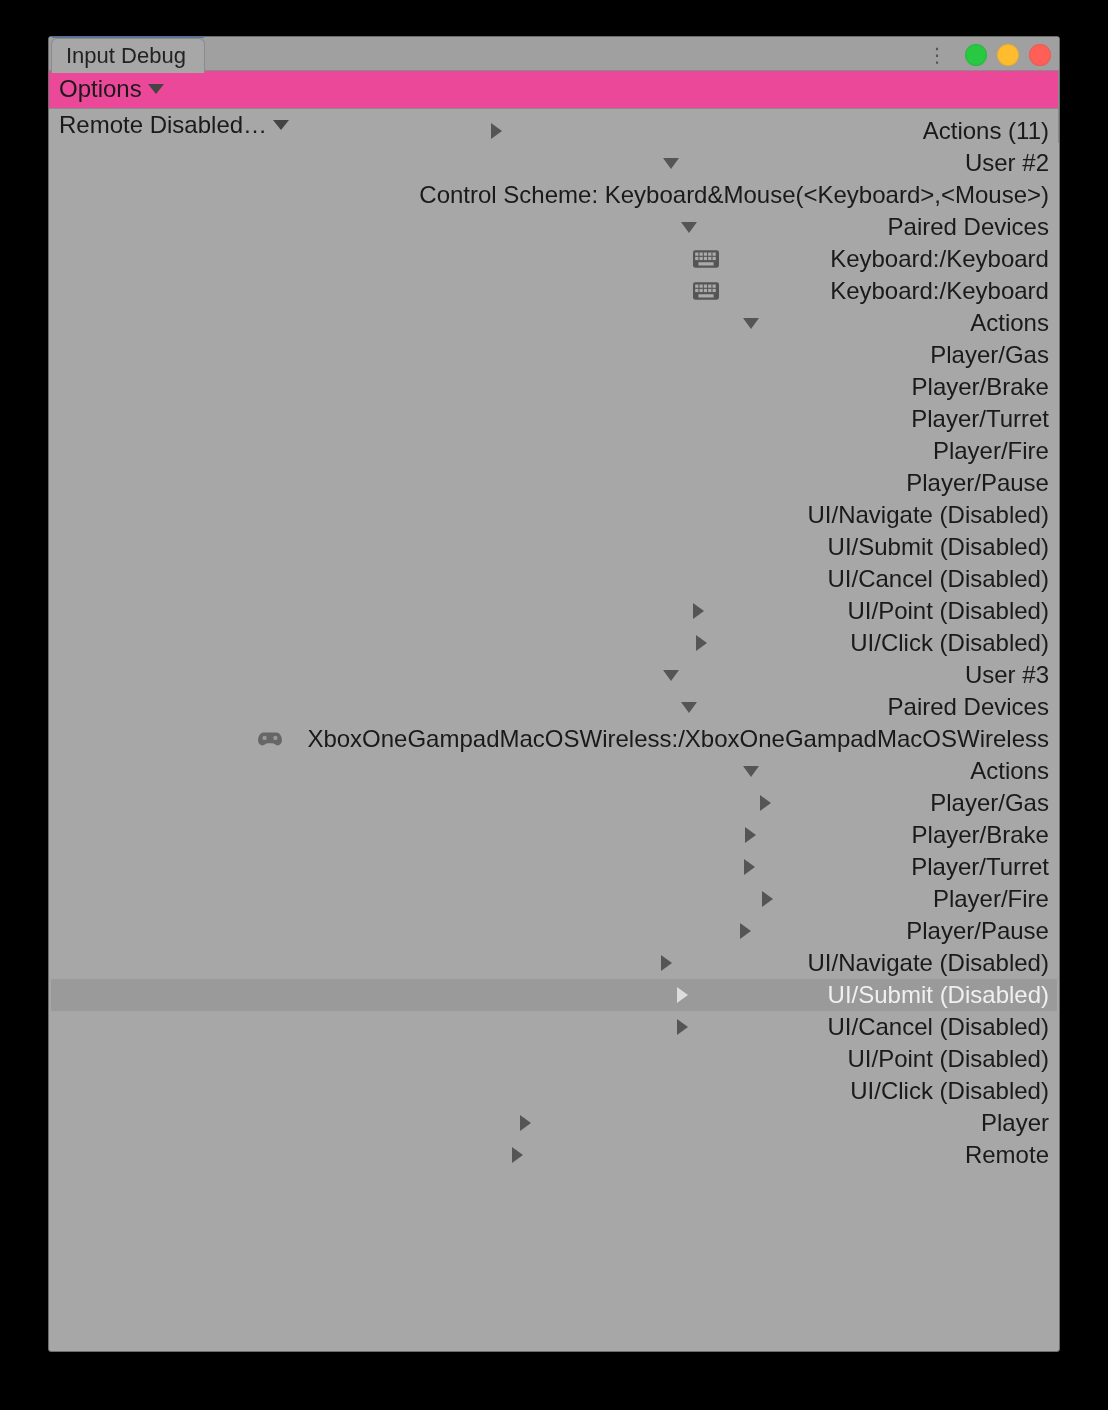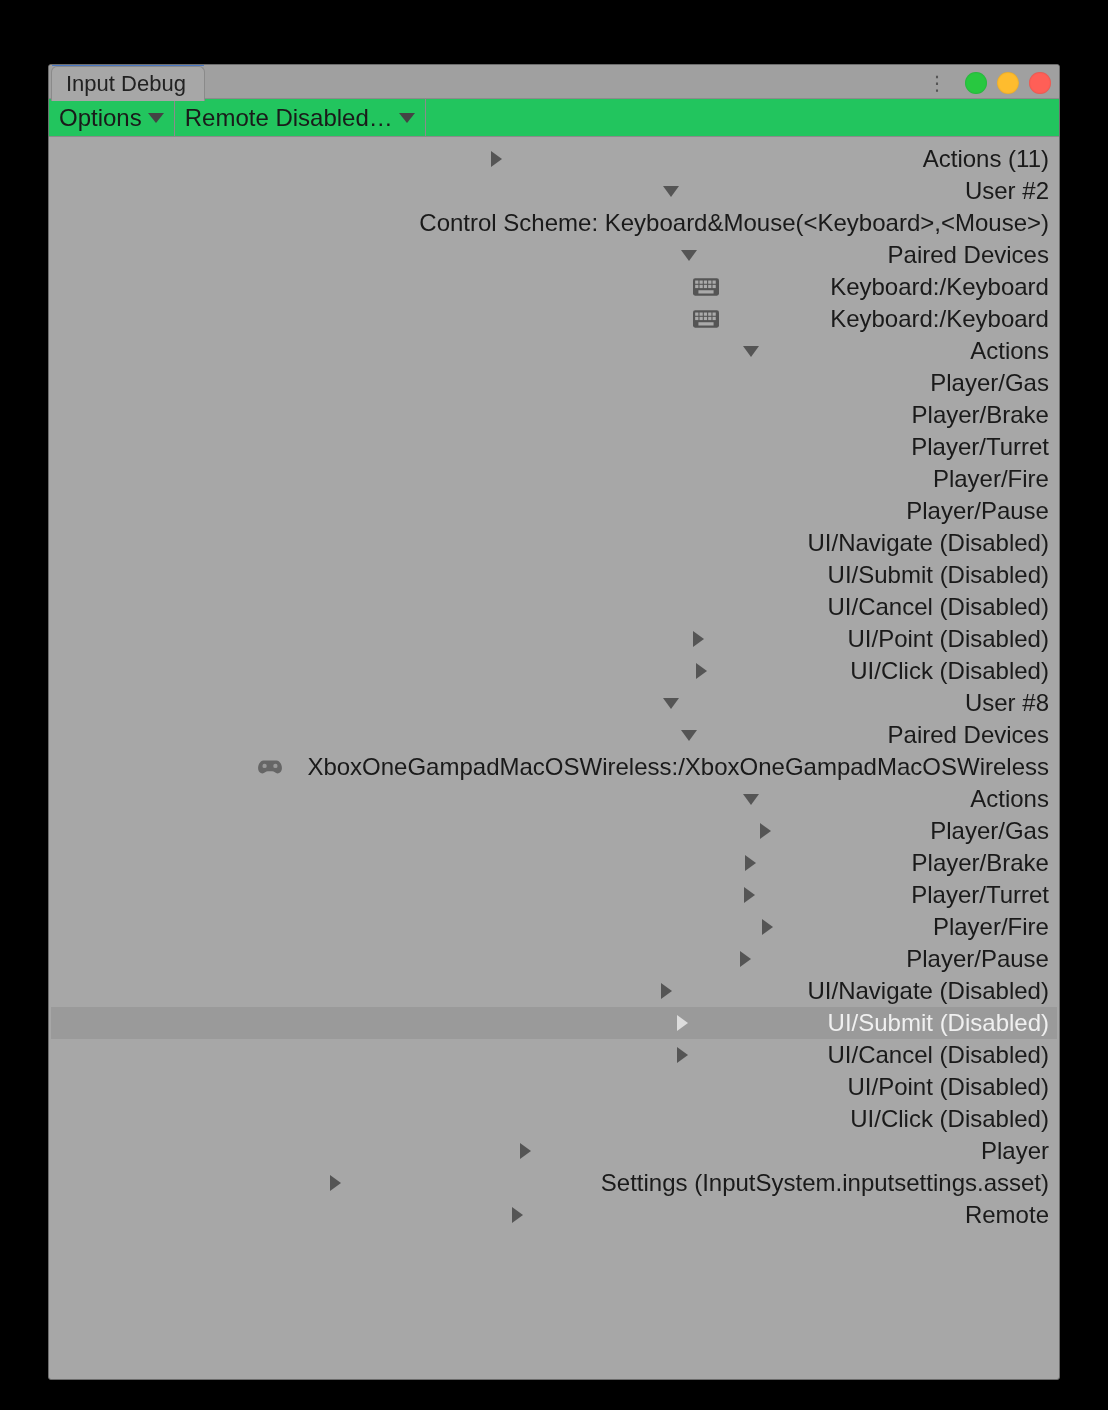--- a/index.html
+++ b/index.html
@@ -12,21 +12,20 @@
     color: #1a1a1a;
   }
   .window {
     position: absolute;
     left: 48px; top: 36px;
     width: 1012px; height: 1316px;
     background: #a7a7a7;
     border: 1px solid #6c6c6c;
     border-radius: 3px;
     overflow: hidden;
-    margin-top: 28px;
   }
   .titlebar {
     height: 34px;
     display: flex;
     align-items: center;
     background: #a0a0a0;
     border-bottom: 1px solid #8b8b8b;
     position: relative;
     padding-top: 2px;
   }
@@ -61,23 +60,24 @@
     gap: 10px;
   }
   .kebab { color: #555; font-size: 20px; padding-right: 8px; }
   .circle { width: 22px; height: 22px; border-radius: 50%; }
   .c-green  { background: #28c840; box-shadow: inset 0 0 2px rgba(0,0,0,.2); }
   .c-yellow { background: #febc2e; box-shadow: inset 0 0 2px rgba(0,0,0,.2); }
   .c-red    { background: #ff5f57; box-shadow: inset 0 0 2px rgba(0,0,0,.2); }
 
   .toolbar {
     display: flex;
-    background: #22c55e;
+    background: #ec4899;
     border-bottom: 1px solid #8b8b8b;
     height: 38px;
+    flex-direction: column;
   }
   .dropdown-btn {
     display: flex;
     align-items: center;
     padding: 4px 10px 4px 10px;
     border-right: 1px solid #8b8b8b;
     font-size: 24px;
     color: #1a1a1a;
     gap: 6px;
   }
@@ -339,21 +339,21 @@
           <span class="label">UI/Click (Disabled)</span>
         </div>
       </div>
 
     <div class="row">
       <span class="ind"></span>
         <span class="ind"></span>
       <span class="foldout">
           <span class="tri-down"></span>
         </span>
-      <span class="label">User #8</span>
+      <span class="label">User #3</span>
     </div>
     <div class="row">
       <span class="ind"></span>
         <span class="ind"></span>
         <span class="ind"></span>
       <span class="foldout">
           <span class="tri-down"></span>
         </span>
       <span class="label">Paired Devices</span>
     </div>
@@ -484,27 +484,20 @@
 
 
     <div class="row">
       <span class="ind"></span>
       <span class="foldout">
           <span class="tri-right"></span>
         </span>
       <span class="label">Player</span>
     </div>
 
-    <div class="row">
-      <span class="ind"></span>
-      <span class="foldout">
-          <span class="tri-right"></span>
-        </span>
-      <span class="label">Settings (InputSystem.inputsettings.asset)</span>
-    </div>
 
     <div class="row">
       <span class="ind"></span>
       <span class="foldout">
           <span class="tri-right"></span>
         </span>
       <span class="label">Remote</span>
     </div>
 
   </div>

